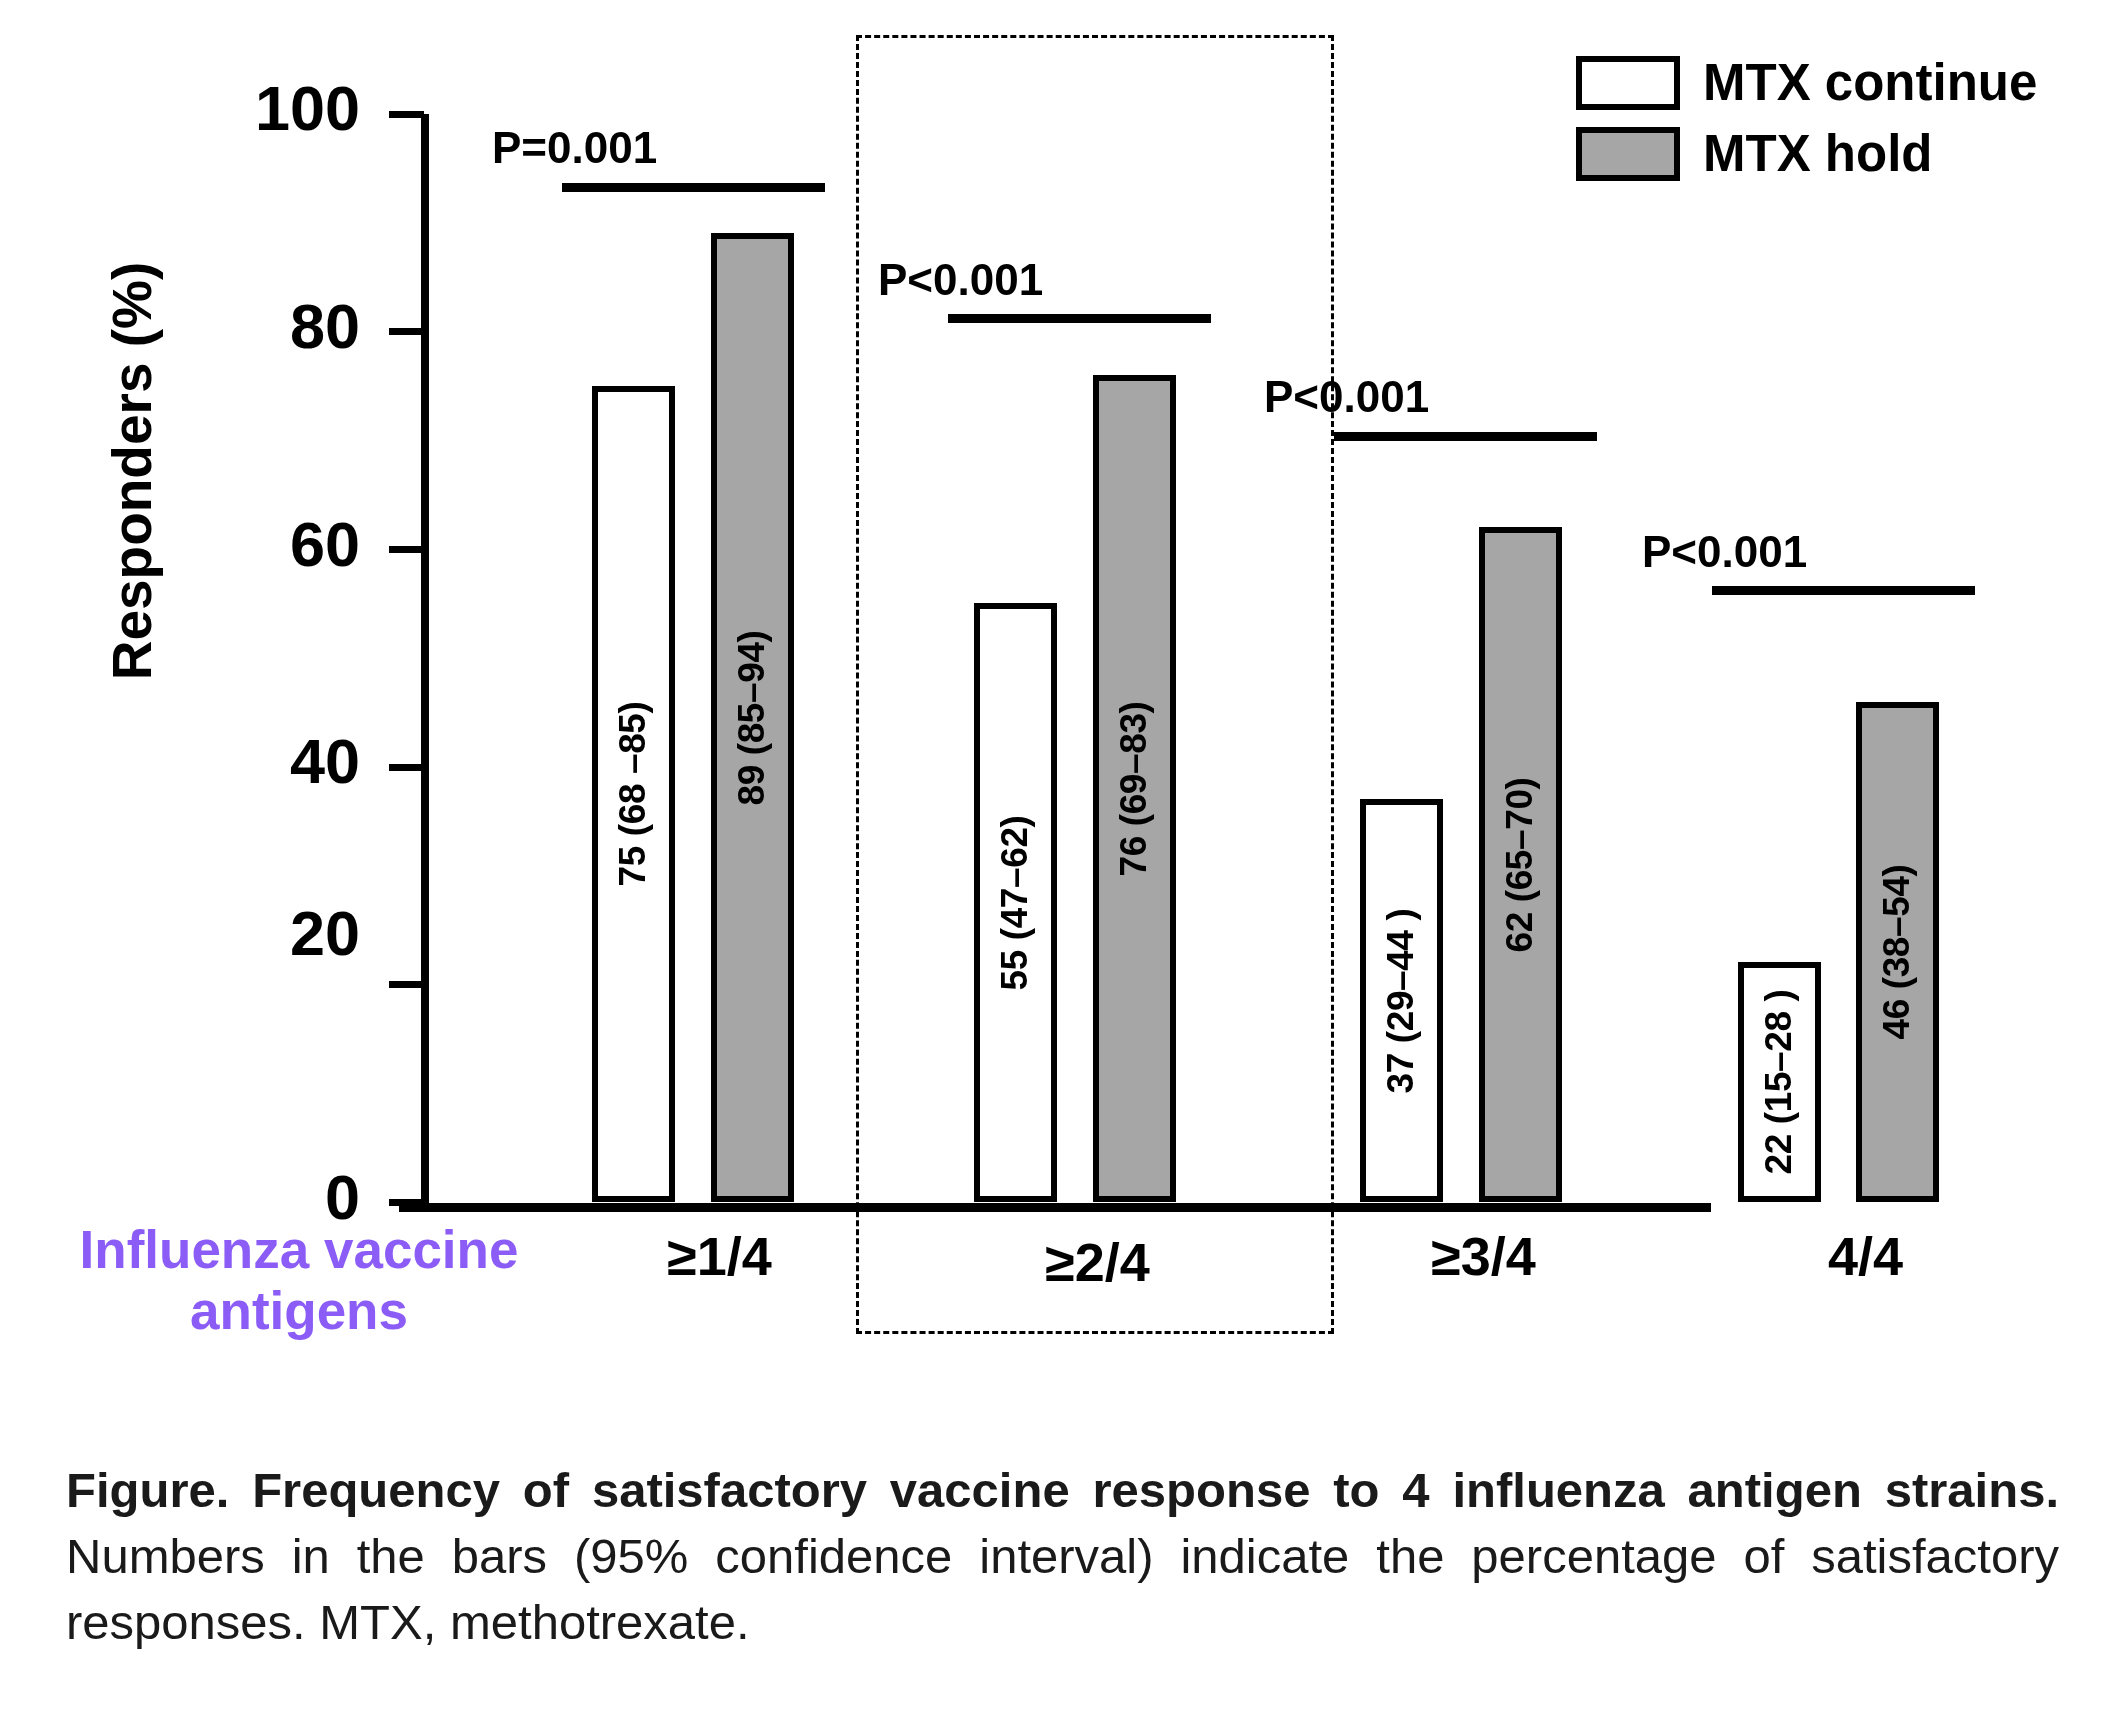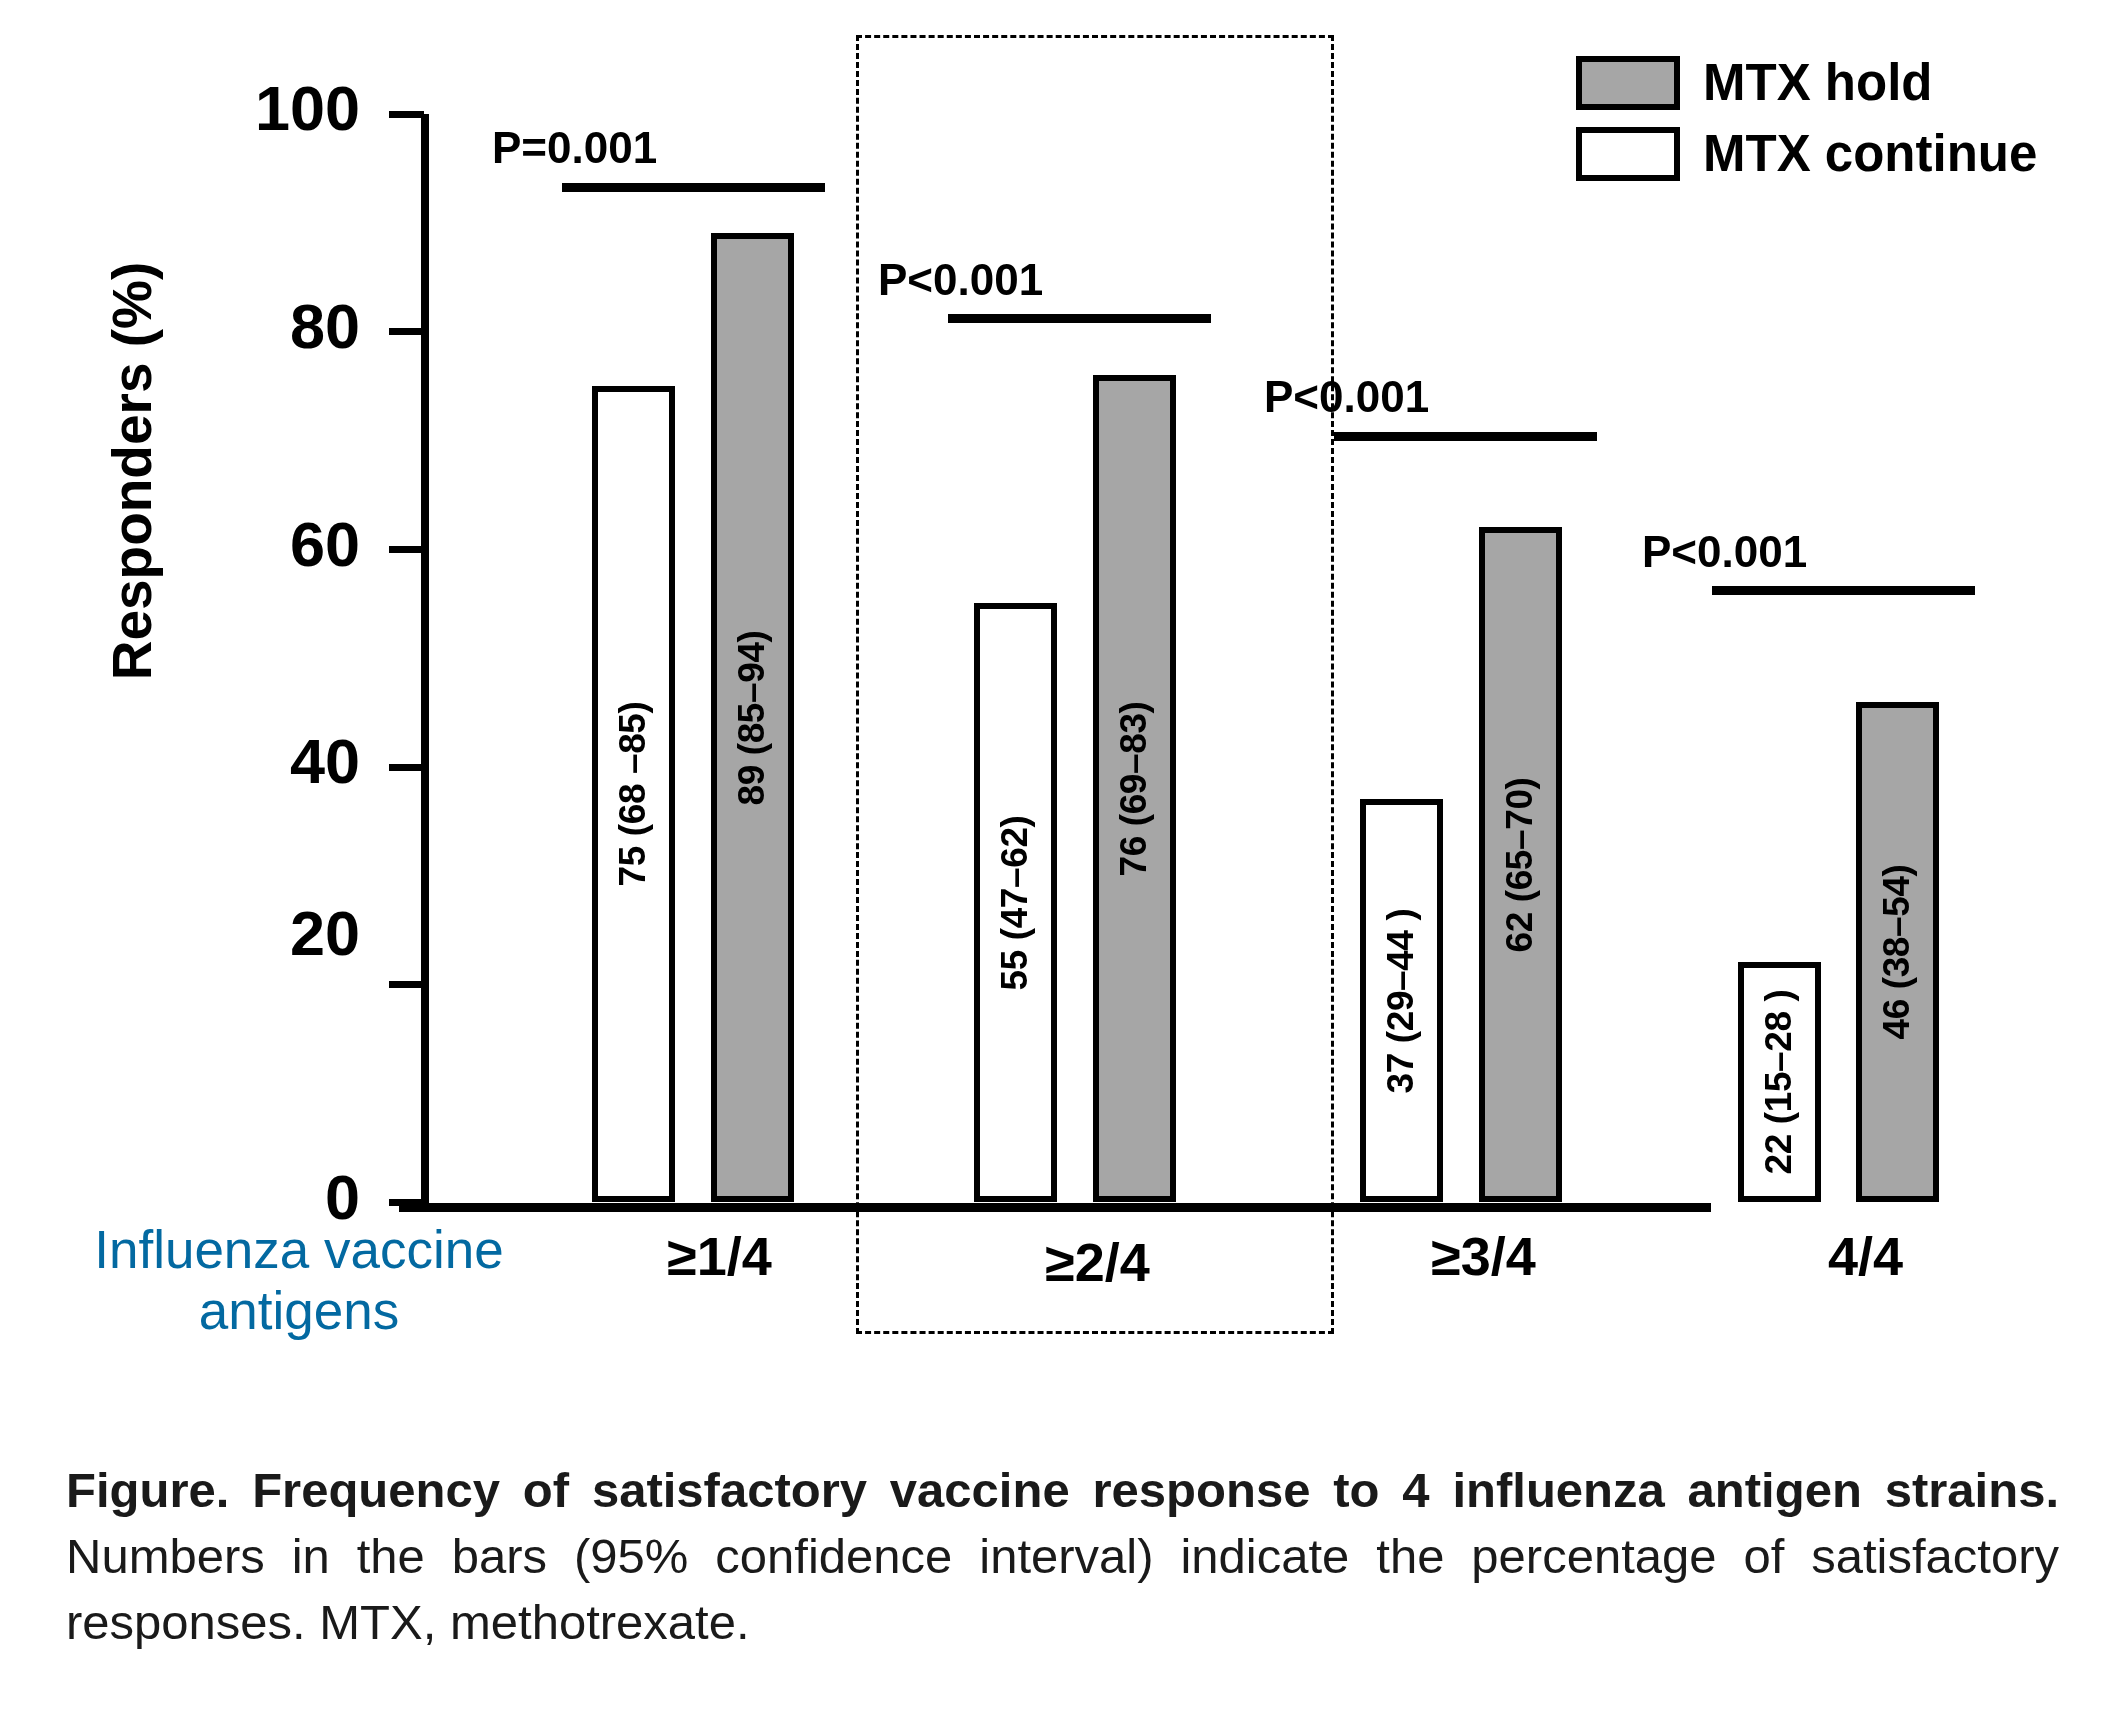--- a/index.html
+++ b/index.html
@@ -131,23 +131,23 @@
     color: #000;
   }
 
   .x-axis-title {
     position: absolute;
     left: 53px;
     top: 1220px;
     width: 492px;
     text-align: center;
     font-size: 53px;
-    font-weight: normal;
+    font-weight: bold;
     line-height: 1.15;
-    color: #0369a1;
+    color: #8b5cf6;
   }
 
   
   .endpoint-box {
     position: absolute;
     left: 856px;
     top: 35px;
     width: 478px;
     height: 1299px;
     border: 3.5px dashed #000;
@@ -206,26 +206,26 @@
 </style>
 </head>
 <body>
 
 <div id="figure">
 
   <div class="endpoint-box"></div>
 
   <div class="legend">
     <div class="legend-row">
+      <div class="legend-swatch continue"></div>
+      <div class="legend-text">MTX continue</div>
+    </div>
+    <div class="legend-row">
       <div class="legend-swatch hold"></div>
       <div class="legend-text">MTX hold</div>
-    </div>
-    <div class="legend-row">
-      <div class="legend-swatch continue"></div>
-      <div class="legend-text">MTX continue</div>
     </div>
   </div>
 
   <div class="y-axis"></div>
   <div class="x-axis"></div>
 
   <div class="axis-title">Responders (%)</div>
 
   <div class="y-tick" style="top:1199px;"></div>
   <div class="y-label-txt" style="left:211px; top:1166px;">0</div>

